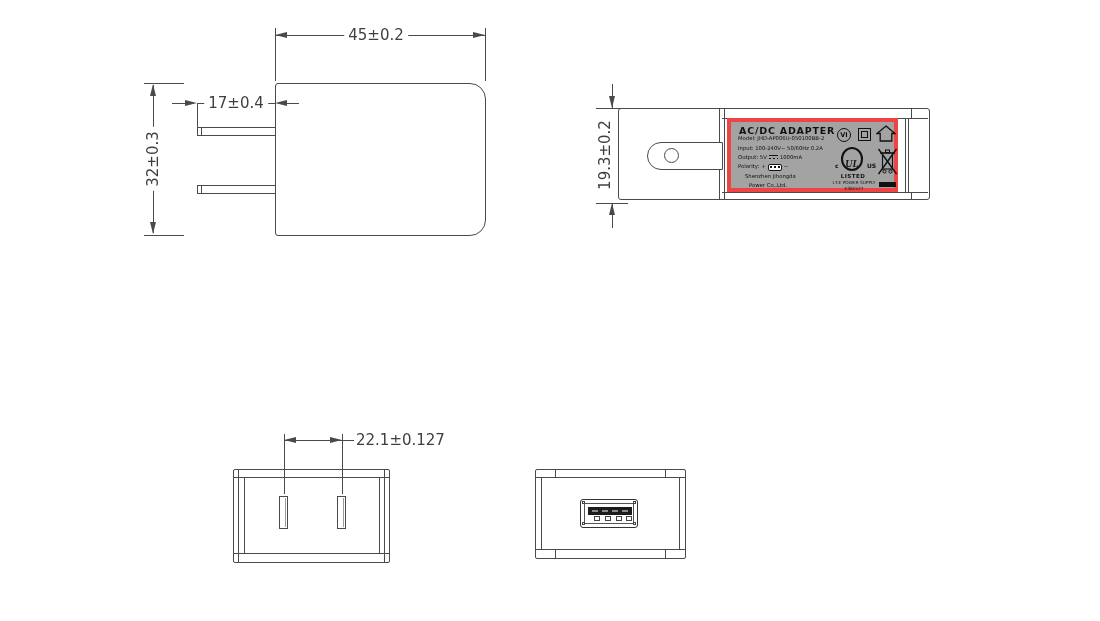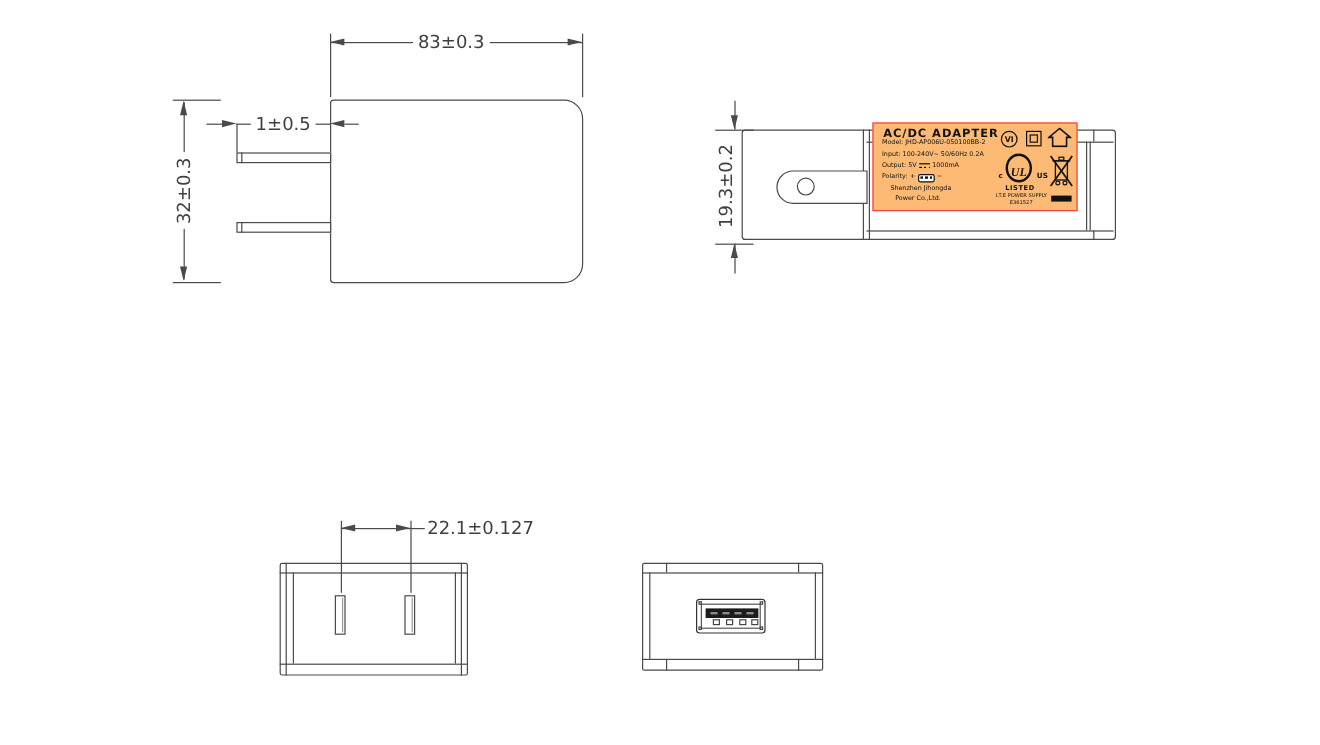--- a/index.html
+++ b/index.html
@@ -15,22 +15,22 @@
   .dim-text.lead { transform:translateY(-50%); padding:0; }
   .arr { position:absolute; width:0; height:0; z-index:2; }
   .arr-l { border-top:3px solid transparent; border-bottom:3px solid transparent; border-right:12px solid #4a4a4a; }
   .arr-r { border-top:3px solid transparent; border-bottom:3px solid transparent; border-left:12px solid #4a4a4a; }
   .arr-u { border-left:3px solid transparent; border-right:3px solid transparent; border-bottom:12px solid #4a4a4a; }
   .arr-d { border-left:3px solid transparent; border-right:3px solid transparent; border-top:12px solid #4a4a4a; }
   .prong { position:absolute; border:1.2px solid #4a4a4a; box-sizing:border-box; background:#fff; }
   .pin { position:absolute; border:1.1px solid #4a4a4a; box-sizing:border-box; background:#fff; }
   .pin::after { content:""; position:absolute; right:1px; top:1px; bottom:1px; width:1px; background:#9a9a9a; }
   
-  .label-box { position:absolute; left:727px; top:102px; width:171px; height:74px;
-               border:1px solid #ef4444; box-sizing:border-box; background:#fdba74; }
+  .label-box { position:absolute; left:727px; top:118px; width:171px; height:74px;
+               border:4px solid #ef4444; box-sizing:border-box; background:#a3a3a3; }
   .lbl-title { position:absolute; left:8px; top:3px; font-size:9.5px; font-weight:bold;
                letter-spacing:0.8px; color:#111; white-space:nowrap; }
   .lbl-line { position:absolute; font-size:5.3px; color:#111; white-space:nowrap; line-height:1; }
   .lbl-row  { display:flex; align-items:center; gap:2px; }
   .dc-sym { position:relative; display:inline-block; width:9px; height:5px; }
   .dc-sym::before { content:""; position:absolute; top:0; left:0; right:0; height:1px; background:#111; }
   .dc-sym::after  { content:""; position:absolute; top:3px; left:0; right:0; height:1px;
                     background:repeating-linear-gradient(90deg,#111 0 2px,transparent 2px 4px); }
   .usb-conn { position:relative; display:inline-block; width:14px; height:7px;
               border:1px solid #111; border-radius:2px; box-sizing:border-box; background:#fff; }
@@ -69,29 +69,29 @@
     <div class="prong" style="left:197px; top:127px; width:79px; height:9px;"></div>
     <div class="v" style="left:201px; top:127px; height:9px;"></div>
     <div class="prong" style="left:197px; top:185px; width:79px; height:9px;"></div>
     <div class="v" style="left:201px; top:185px; height:9px;"></div>
 
     <div class="v" style="left:275px; top:28px; height:53px;"></div>
     <div class="v" style="left:485px; top:28px; height:53px;"></div>
     <div class="h" style="left:275px; top:35px; width:210px;"></div>
     <div class="arr arr-l" style="left:275px; top:32px;"></div>
     <div class="arr arr-r" style="left:473px; top:32px;"></div>
-    <div class="dim-text" style="left:376px; top:35px;">83±0.3</div>
+    <div class="dim-text" style="left:376px; top:35px;">45±0.2</div>
 
     <div class="h" style="left:172px; top:103px; width:14px;"></div>
     <div class="arr arr-r" style="left:185px; top:100px;"></div>
     <div class="h" style="left:197px; top:103px; width:78px;"></div>
     <div class="arr arr-l" style="left:275px; top:100px;"></div>
     <div class="h" style="left:287px; top:103px; width:12px;"></div>
     <div class="v" style="left:197px; top:103px; height:24px;"></div>
-    <div class="dim-text" style="left:236px; top:103px;">1±0.5</div>
+    <div class="dim-text" style="left:236px; top:103px;">17±0.4</div>
 
     <div class="h" style="left:144px; top:83px; width:40px;"></div>
     <div class="h" style="left:144px; top:235px; width:40px;"></div>
     <div class="v" style="left:153px; top:85px; height:148px;"></div>
     <div class="arr arr-u" style="left:150px; top:84px;"></div>
     <div class="arr arr-d" style="left:150px; top:222px;"></div>
     <div class="dim-text vert" style="left:153px; top:159px;">32±0.3</div>
   </div>
 
   <div>

